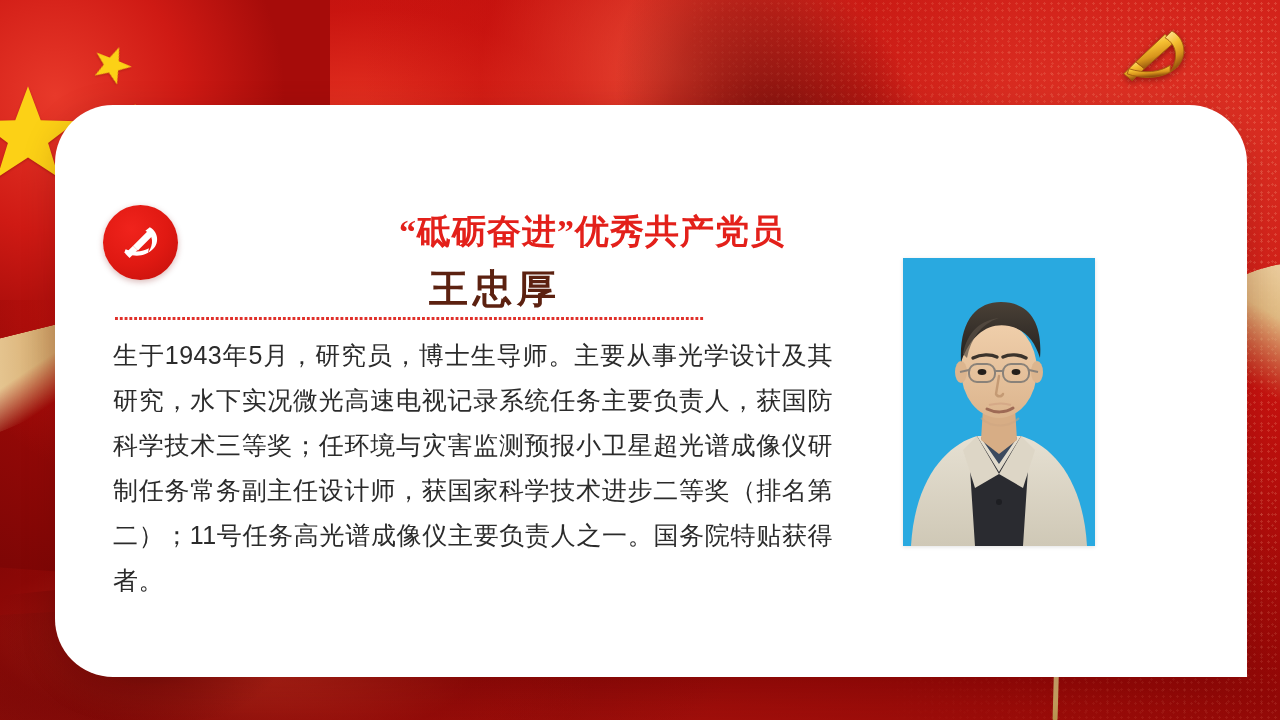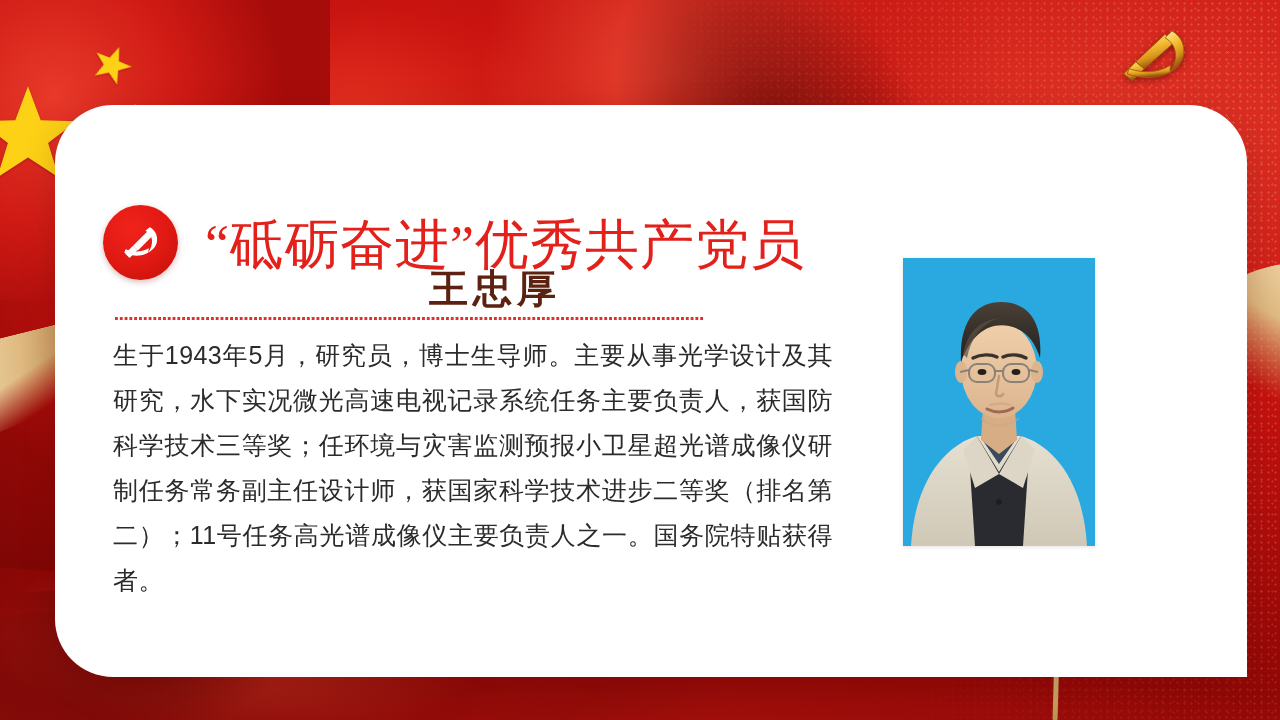--- a/index.html
+++ b/index.html
@@ -83,21 +83,21 @@
   
   .badge{position:absolute;left:48px;top:100px;width:75px;height:75px;border-radius:50%;
     background:radial-gradient(circle at 38% 32%, #f0231c 0%, #e01912 52%, #c1100c 100%);
     display:flex;align-items:center;justify-content:center;
     box-shadow:0 2px 6px rgba(120,8,5,.28);}
   .badge svg{display:block;}
 
   
   .title-main{position:absolute;left:150px;top:104px;width:580px;text-align:right;
     font-family:"Liberation Serif","DejaVu Serif",serif;
-    font-weight:400;font-size:54px;letter-spacing:1px;color:#e3201a;white-space:nowrap;}
+    font-weight:700;font-size:34px;letter-spacing:1px;color:#e3201a;white-space:nowrap;}
   .title-name{position:absolute;left:150px;top:157px;width:580px;text-align:center;
     font-family:Liberation Serif, serif;
     font-weight:700;font-size:39px;letter-spacing:5px;color:#5c2110;white-space:nowrap;}
 
   .divider{position:absolute;left:60px;top:212px;width:590px;height:3px;
     background-image:linear-gradient(90deg,#e0302a 0 2.4px, transparent 2.4px 4.8px);
     background-size:4.8px 3px;background-repeat:repeat-x;}
 
   
   .bio{position:absolute;left:58px;top:228px;width:720px;

